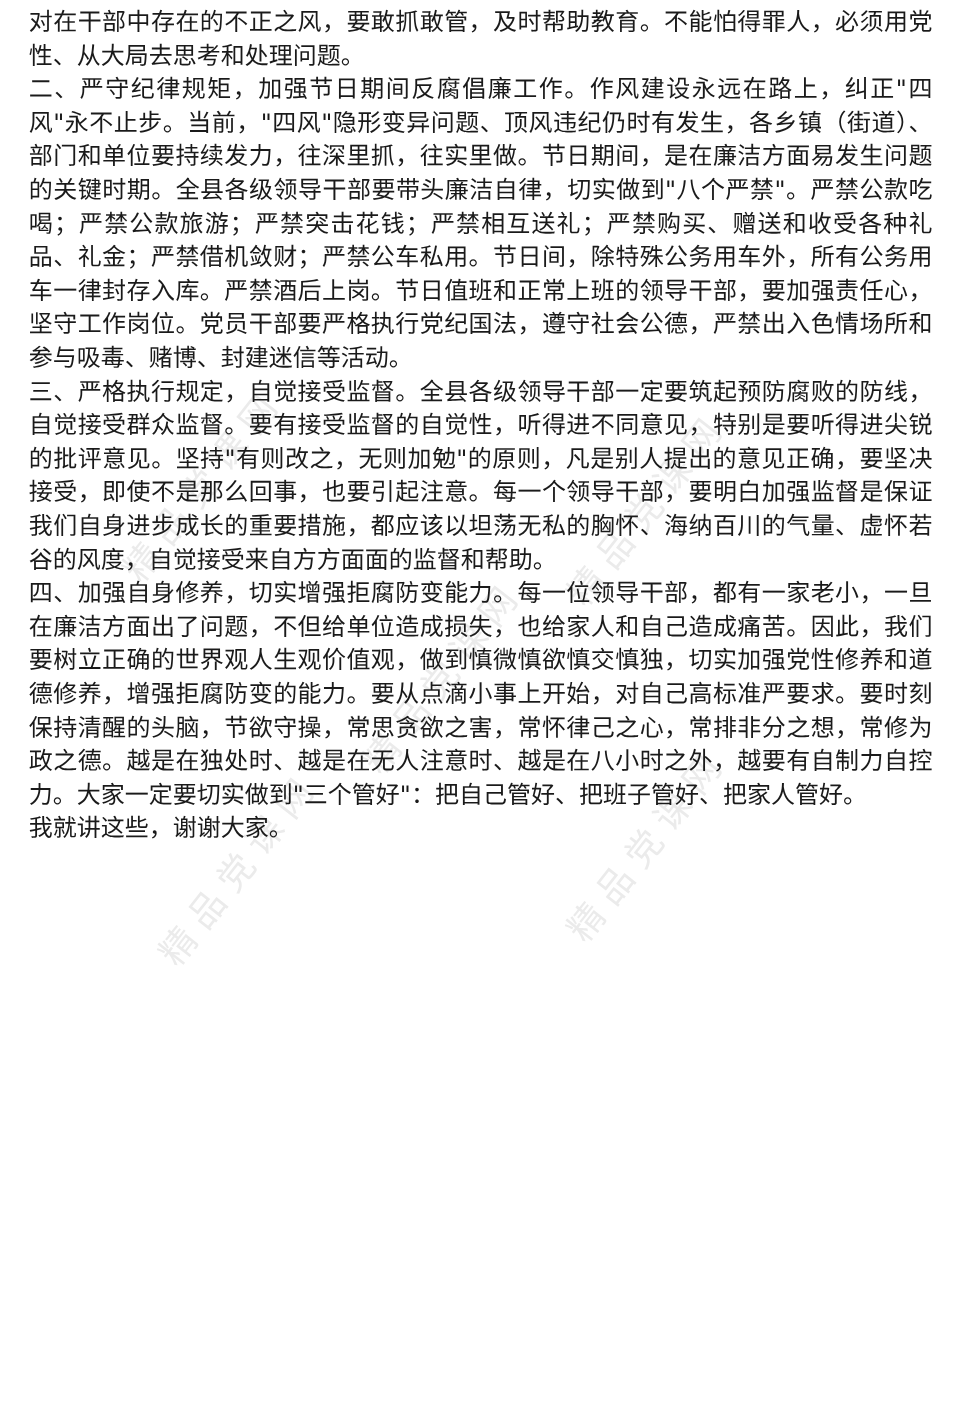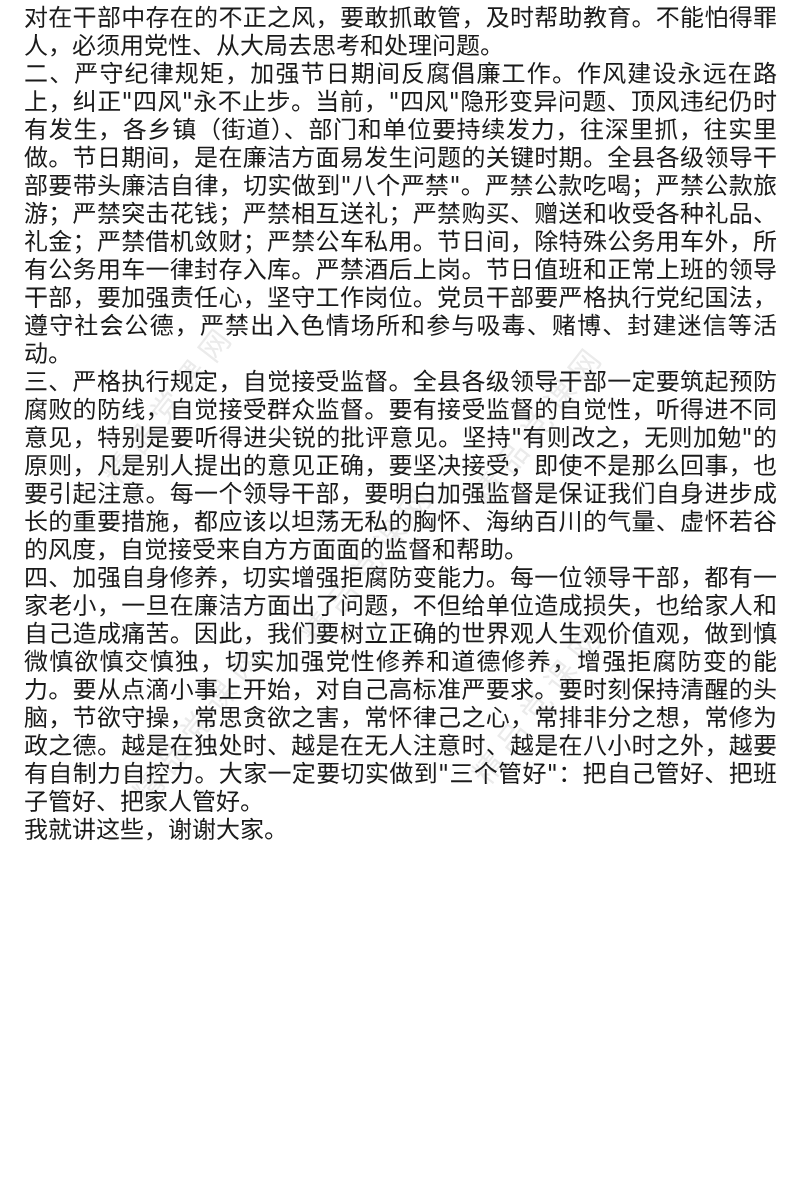--- a/index.html
+++ b/index.html
@@ -29,21 +29,21 @@
   .wm.w2{left:440px; top:400px;}
   .wm.w3{left:100px; top:700px;}
   .wm.w4{left:440px; top:680px;}
   .wm.w5{left:270px; top:540px;}
   .content{
     position:absolute;
     left:24px;
     top:4px;
     width:753px;
     font-family:"DejaVu Sans",sans-serif;
-    font-size:24px;
+    font-size:20px;
     line-height:28px;
     color:#1a1a1a;
     text-align:justify;
   }
   .content p{
     margin:0;
     padding:0;
     word-break:break-all;
   }
   .content p.closing{

